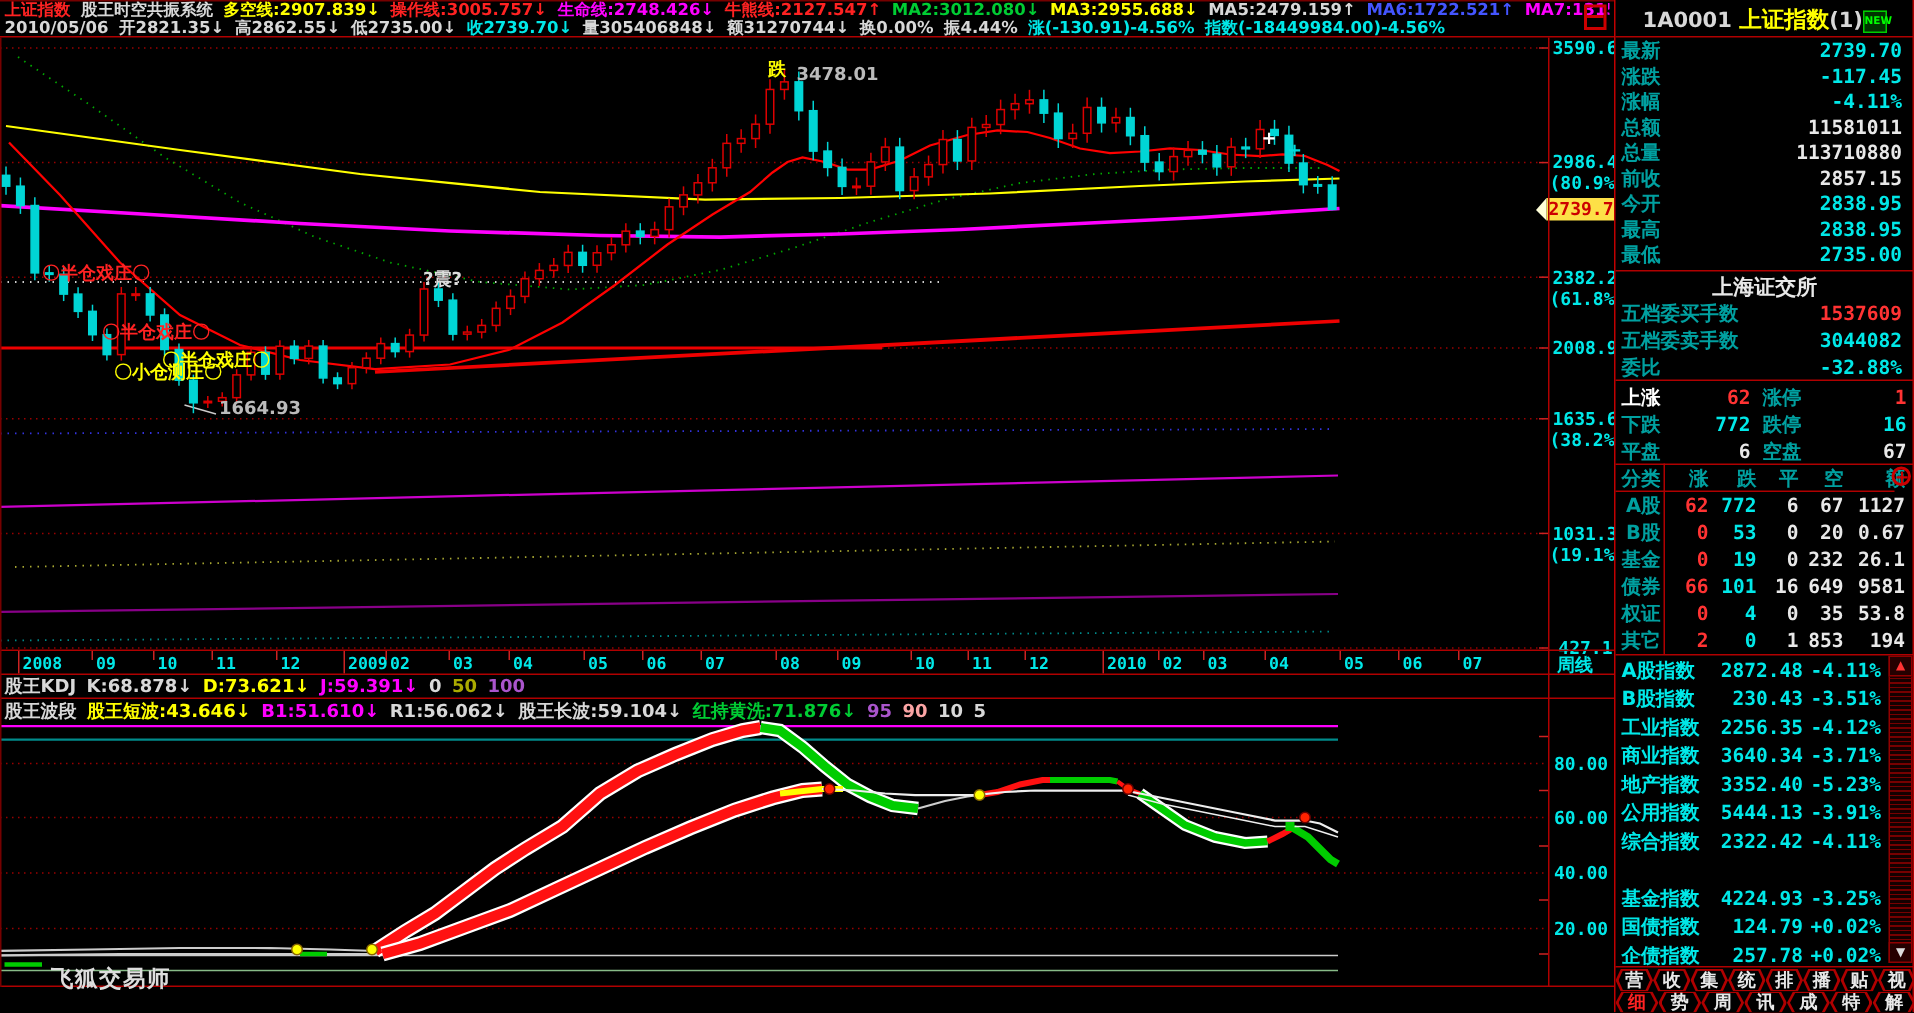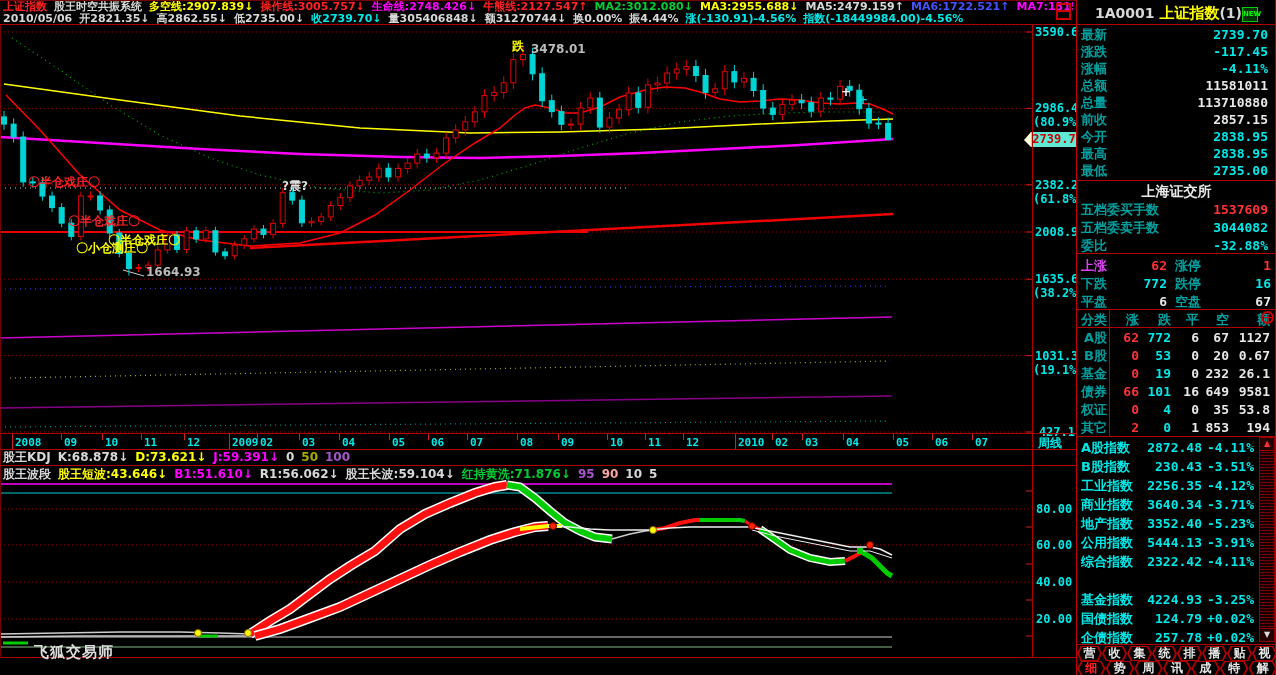--- a/index.html
+++ b/index.html
@@ -11,21 +11,21 @@
   .hseg{margin-right:7px;}
   .c-red{color:#ff2222}.c-white{color:#d8d8d8}.c-yellow{color:#ffff00}.c-magenta{color:#ff00ff}
   .c-green{color:#00cc33}.c-blue{color:#4455ff}.c-olive{color:#aaaa00}.c-cyan{color:#00e8e8}
   .c-purple{color:#aa55cc}.c-teal{color:#fca5a5}
   .rline{position:absolute;background:#b00000;}
   svg{position:absolute;left:0;}
   #mainsvg{top:0;}
   #indsvg{top:466px;}
   #ylabels div, #indylabels div{position:absolute;color:#00e8e8;font-size:12px;font-weight:bold;
         font-family:"DejaVu Sans Mono",monospace;white-space:nowrap;}
-  #pricetag{position:absolute;left:1031px;top:132px;width:46px;height:15px;background:#5eead4;
+  #pricetag{position:absolute;left:1031px;top:132px;width:46px;height:15px;background:#fde047;
         color:#cc0000;font-size:12px;font-weight:bold;line-height:15px;text-align:center;
         font-family:"DejaVu Sans Mono",monospace;}
   #pricetag:before{content:"";position:absolute;left:-7px;top:0;border-right:7px solid #ffffd8;
         border-top:8px solid transparent;border-bottom:7px solid transparent;}
   #dateaxis{position:absolute;left:0;top:433px;width:1032px;height:16px;overflow:visible;}
   .dtick{position:absolute;top:1px;width:1px;background:#cc2222;}
   .dlabel{position:absolute;top:3px;color:#00e8e8;font-size:11px;font-weight:bold;
         font-family:"DejaVu Sans Mono",monospace;}
   #weekly{position:absolute;left:1038px;top:435px;color:#00e8e8;font-size:12px;font-weight:bold;}
   #kdjrow{position:absolute;left:3px;top:450px;width:1060px;height:15px;font-size:12px;
@@ -481,21 +481,21 @@
         <span class="qval v-up">1537609</span>
       </div>
       <div class="qrow" style="top:219px;">
         <span class="qlabel">五档委卖手数</span>
         <span class="qval v-down">3044082</span>
       </div>
       <div class="qrow" style="top:237px;">
         <span class="qlabel">委比</span>
         <span class="qval v-down">-32.88%</span>
       </div>
-      <div class="udcell" style="left:4px;top:257px;color:#d946ef;">上涨</div>
+      <div class="udcell" style="left:4px;top:257px;color:#ffffff;">上涨</div>
       <div class="udcell v-up" style="left:40px;top:257px;width:50px;text-align:right;font-family:&quot;DejaVu Sans Mono&quot;,monospace;">62</div>
       <div class="udcell" style="left:98px;top:257px;color:#00a0a0;">涨停</div>
       <div class="udcell v-up" style="left:140px;top:257px;width:54px;text-align:right;font-family:&quot;DejaVu Sans Mono&quot;,monospace;">1</div>
       <div class="udcell" style="left:4px;top:275px;color:#00a0a0;">下跌</div>
       <div class="udcell v-down" style="left:40px;top:275px;width:50px;text-align:right;font-family:&quot;DejaVu Sans Mono&quot;,monospace;">772</div>
       <div class="udcell" style="left:98px;top:275px;color:#00a0a0;">跌停</div>
       <div class="udcell v-down" style="left:140px;top:275px;width:54px;text-align:right;font-family:&quot;DejaVu Sans Mono&quot;,monospace;">16</div>
       <div class="udcell" style="left:4px;top:293px;color:#00a0a0;">平盘</div>
       <div class="udcell v-flat" style="left:40px;top:293px;width:50px;text-align:right;font-family:&quot;DejaVu Sans Mono&quot;,monospace;">6</div>
       <div class="udcell" style="left:98px;top:293px;color:#00a0a0;">空盘</div>

